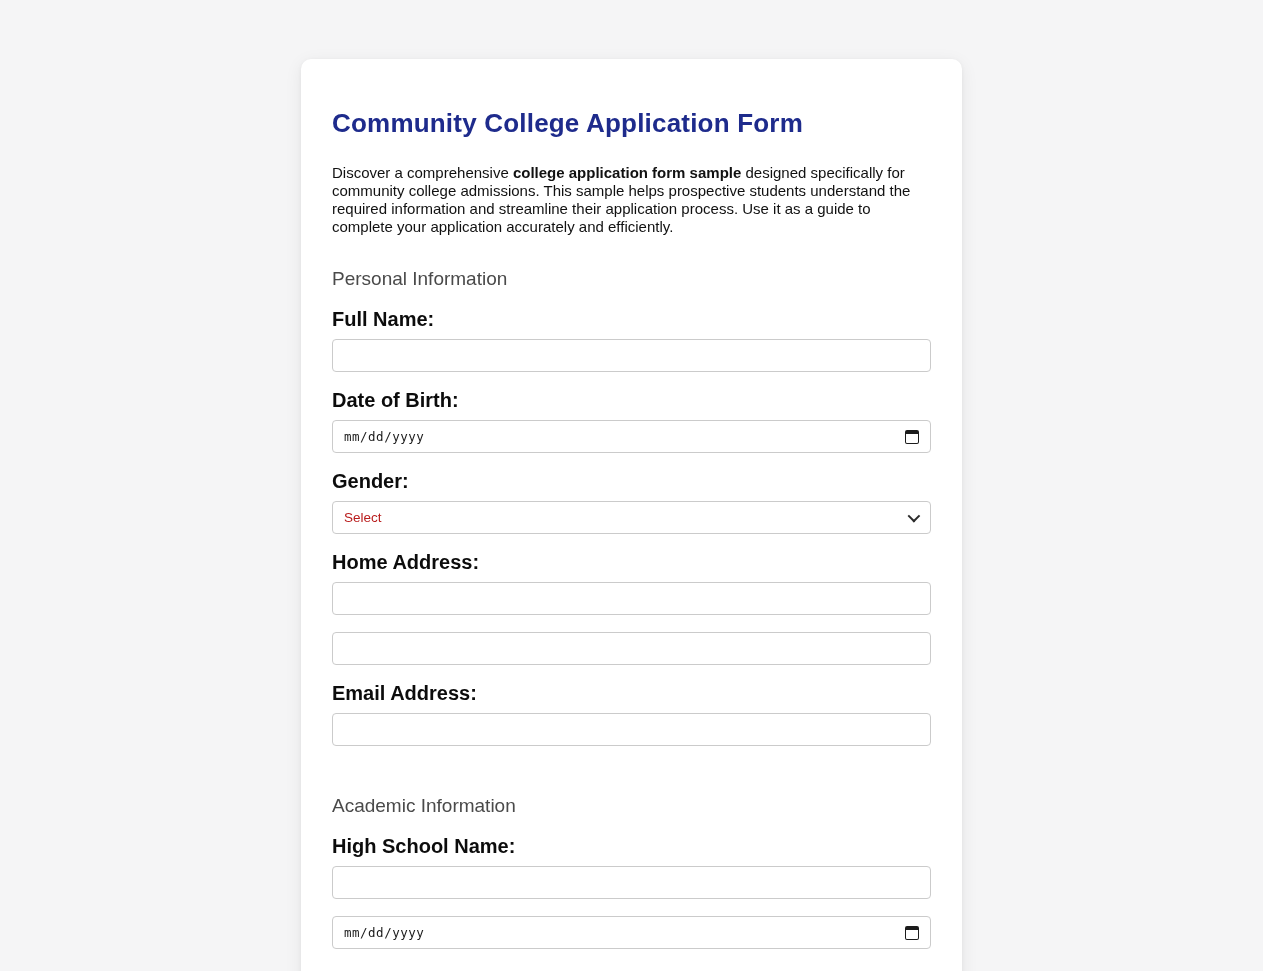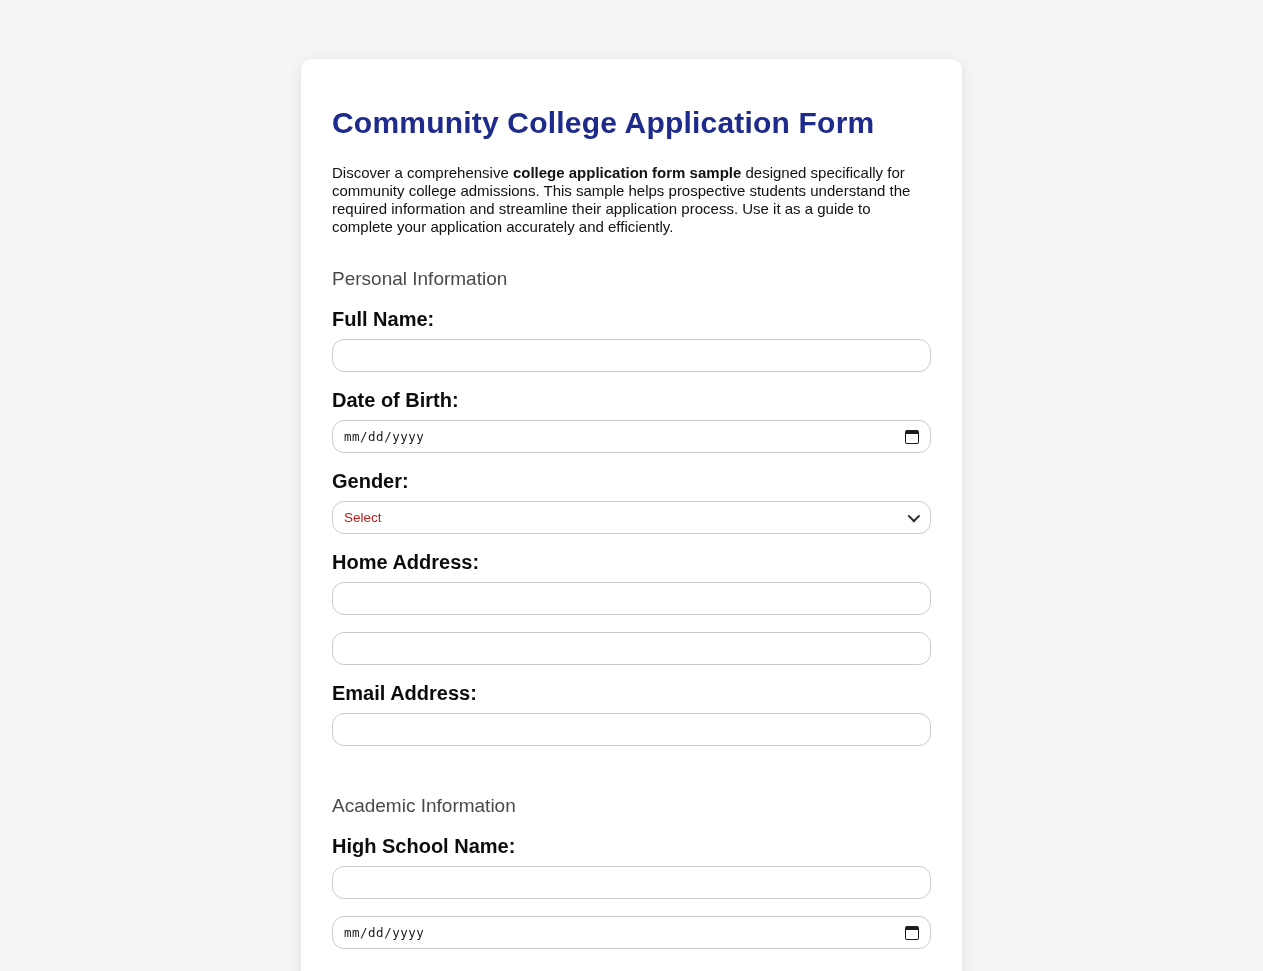--- a/index.html
+++ b/index.html
@@ -18,21 +18,21 @@
     width: 661px;
     height: 960px;
     box-sizing: border-box;
     background: #ffffff;
     border-radius: 10px;
     box-shadow: 0 4px 18px rgba(0,0,0,0.07), 0 1px 4px rgba(0,0,0,0.05);
     padding: 47px 31px 30px 31px;
   }
   .page-title {
     margin: 0;
-    font-size: 30px;
+    font-size: 26px;
     line-height: 34px;
     font-weight: 700;
     color: #1e2b8c;
     letter-spacing: 0.2px;
   }
   .page-subtitle {
     margin: 2px 0 0 0;
     font-size: 20px;
     line-height: 24px;
     font-weight: 700;
@@ -58,21 +58,21 @@
     font-size: 20px;
     font-weight: 700;
     color: #0c0c0c;
     margin: 0 0 8px 0;
   }
   .text-input, .fake-input, .fake-select {
     box-sizing: border-box;
     width: 599px;
     height: 33px;
     border: 1px solid #cbcbcb;
-    border-radius: 12px;
+    border-radius: 4px;
     background: #ffffff;
     margin: 0 0 17px 0;
   }
   .text-input {
     padding: 0 10px;
     font-size: 14px;
     font-family: "Liberation Sans", "DejaVu Sans", sans-serif;
     color: #111;
     outline: none;
   }

